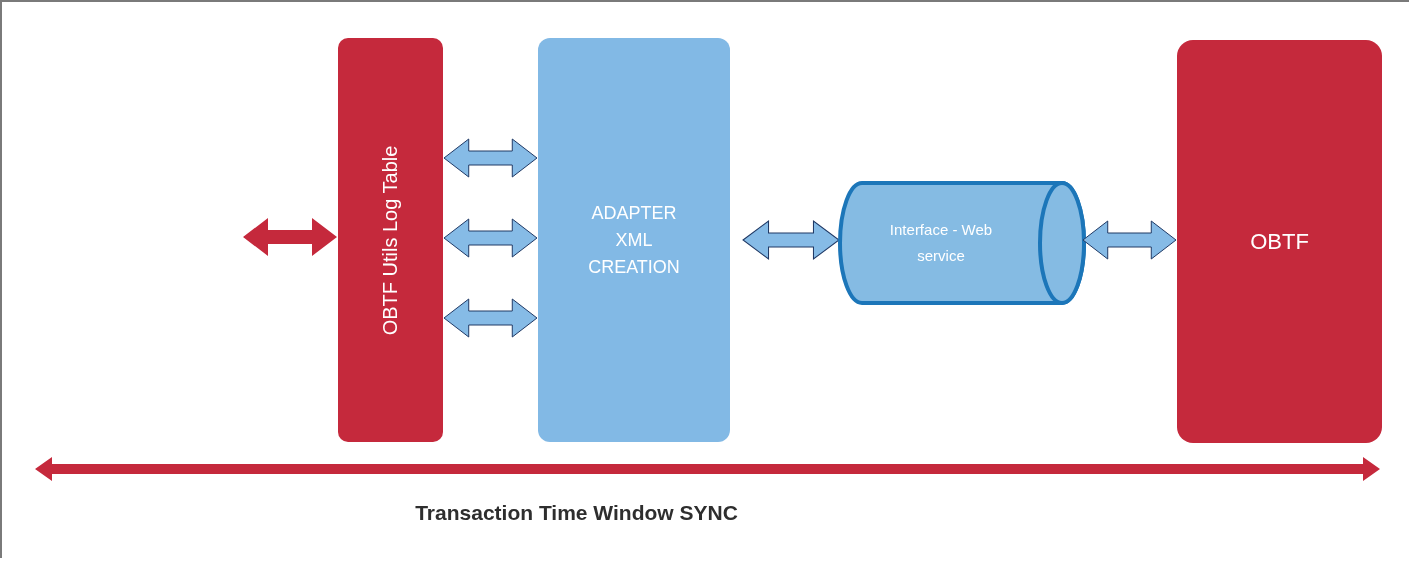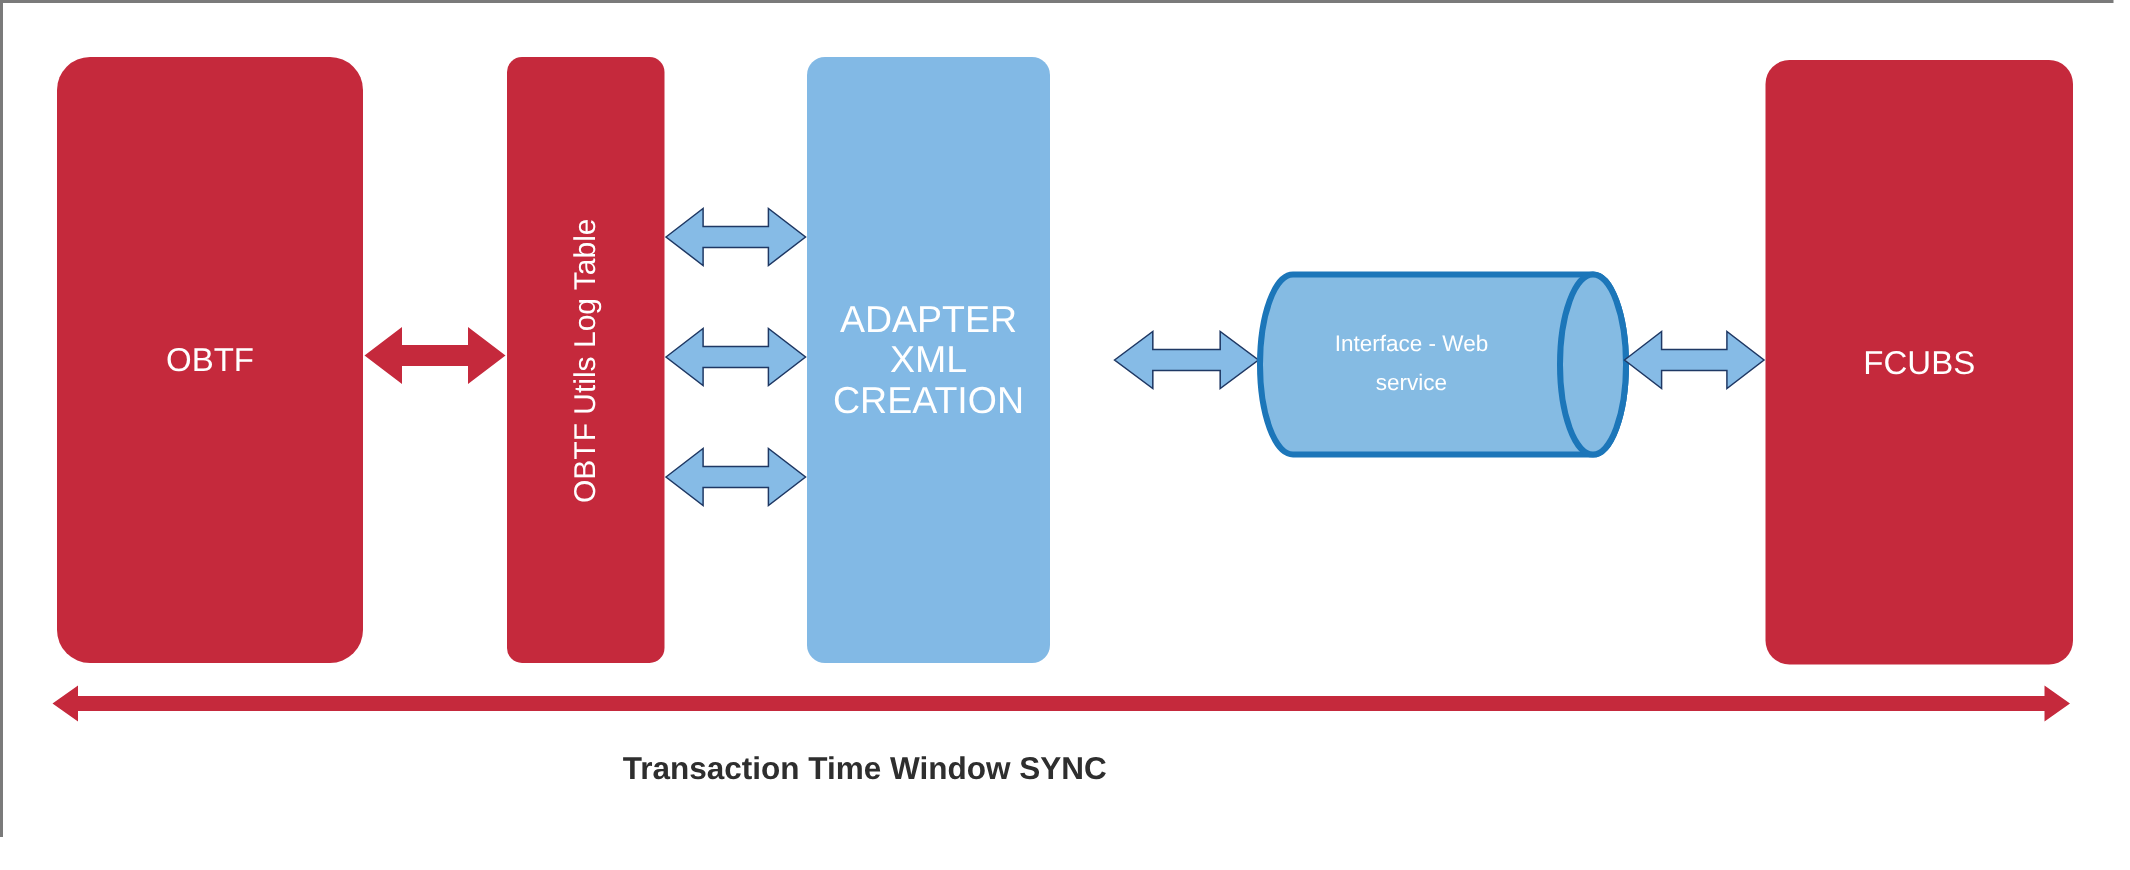--- a/index.html
+++ b/index.html
@@ -17,21 +17,21 @@
     position:absolute;
     display:flex;align-items:center;justify-content:center;
     color:var(--box-text);
     text-align:center;
   }
   .red-box{background:var(--red);}
   .blue-box{background:var(--blue-box);}
 
   .obtf-box   {left:38px;  top:38px; width:204px; height:404px; border-radius:22px; font-size:22px;}
   .logtable-box{left:338px; top:38px; width:105px; height:404px; border-radius:10px; font-size:20px;}
-  .adapter-box{left:538px; top:38px; width:162px; height:404px; border-radius:12px; font-size:25px; line-height:27px;}
+  .adapter-box{left:538px; top:38px; width:192px; height:404px; border-radius:12px; font-size:18px; line-height:27px;}
   .fcubs-box  {left:1177px;top:40px; width:205px; height:403px; border-radius:16px; font-size:22px;}
 
   .vlabel{transform:rotate(-90deg); white-space:nowrap;}
 
   .arrow{position:absolute;display:block;}
   .arrow-red path{fill:var(--red);}
   .arrow-blue path{fill:var(--blue-arrow-fill);stroke:var(--blue-arrow-outline);stroke-width:1;}
   .arrow-long path{fill:var(--red);}
 
   .cylinder-svg{position:absolute;left:837px;top:176px;}
@@ -49,23 +49,20 @@
   }
 </style>
 </head>
 <body>
 
 <div class="canvas">
 
   <div class="frame-top"></div>
   <div class="frame-left"></div>
 
-  <div class="box red-box obtf-box">
-    <span>OBTF</span>
-  </div>
 
   <svg class="arrow arrow-red" style="left:242px;top:215px;" width="96" height="44" viewBox="0 0 96 44" preserveAspectRatio="none">
     <path d="M1,22 L26,3 L26,15 L70,15 L70,3 L95,22 L70,41 L70,29 L26,29 L26,41 Z"></path>
   </svg>
 
   <div class="box red-box logtable-box">
     <span class="vlabel">OBTF Utils Log Table</span>
   </div>
 
   <svg class="arrow arrow-blue" style="left:443px;top:136px;" width="95" height="44" viewBox="0 0 96 44" preserveAspectRatio="none">
@@ -97,21 +94,21 @@
   <div class="cylinder-label">
     <div>Interface - Web</div>
     <div>service</div>
   </div>
 
   <svg class="arrow arrow-blue" style="left:1082px;top:218px;" width="95" height="44" viewBox="0 0 96 44" preserveAspectRatio="none">
     <path d="M1,22 L26,3 L26,15 L70,15 L70,3 L95,22 L70,41 L70,29 L26,29 L26,41 Z"></path>
   </svg>
 
   <div class="box red-box fcubs-box">
-    <span>FCUBS</span>
+    <span>OBTF</span>
   </div>
 
   <svg class="arrow arrow-long" style="left:34px;top:456px;" width="1347" height="26" viewBox="0 0 1347 26" preserveAspectRatio="none">
     <path d="M1,13 L18,1 L18,8 L1329,8 L1329,1 L1346,13 L1329,25 L1329,18 L18,18 L18,25 Z"></path>
   </svg>
 
   <div class="caption">Transaction Time Window SYNC</div>
 
 </div>
 

